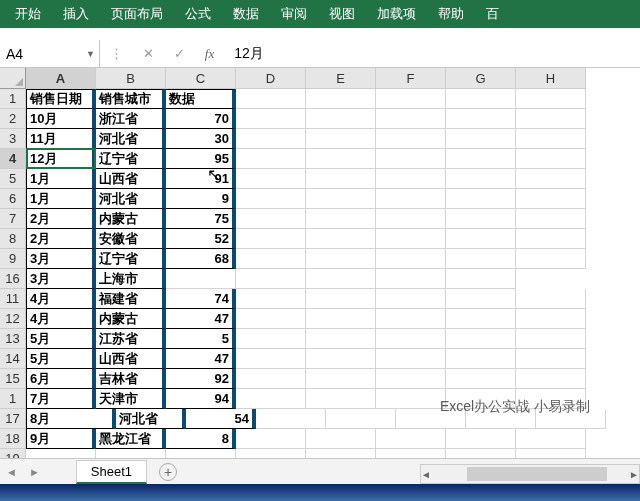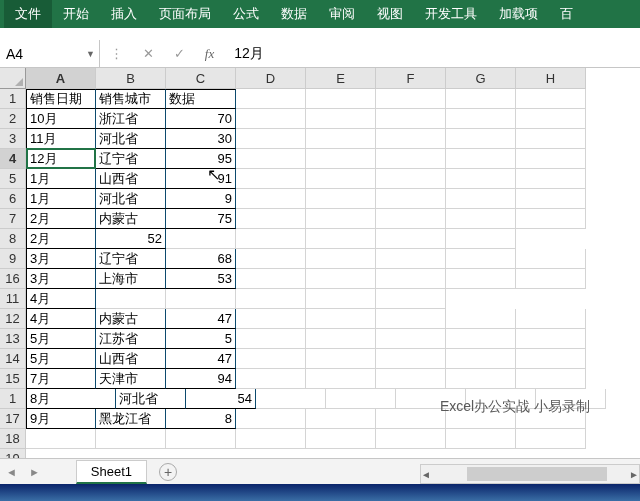--- a/index.html
+++ b/index.html
@@ -24,21 +24,21 @@
 .corner::after { content: ""; position: absolute; right: 2px; bottom: 2px; border-left: 8px solid transparent; border-bottom: 8px solid #b0b0b0; }
 .col-header, .row-header { background: #e6e6e6; border-right: 1px solid #ccc; border-bottom: 1px solid #ccc; display: flex; align-items: center; justify-content: center; color: #333; font-size: 13px; }
 .col-header { height: 21px; }
 .row-header { width: 26px; height: 20px; }
 .row-header.sel, .col-header.sel { background: #d2d2d2; font-weight: 600; }
 
 .cells { position: relative; }
 .col-row { display: flex; }
 .cell { height: 20px; border-right: 1px solid #d4d4d4; border-bottom: 1px solid #d4d4d4; padding: 0 3px; display: flex; align-items: center; overflow: hidden; white-space: nowrap; font-size: 13px; }
 .cell.num { justify-content: flex-end; }
-.cell.bordered { border-right: 1px solid #0c4a6e; border-bottom: 1px solid #000; }
+.cell.bordered { border-right: 4px solid #0c4a6e; border-bottom: 1px solid #000; font-weight: bold; }
 .cell.btop { border-top: 1px solid #000; }
 .cell.bleft { border-left: 1px solid #000; }
 
 .selection { position: absolute; border: 2px solid #217346; pointer-events: none; }
 .watermark { position: absolute; right: 50px; top: 330px; color: #595959; font-size: 14px; }
 
 .sheet-tabs { height: 26px; border-top: 1px solid #c6c6c6; display: flex; align-items: center; background: #f3f3f3; position: absolute; bottom: 17px; left: 0; right: 0; }
 .sheet-tabs .nav { padding: 0 6px; color: #888; font-size: 11px; }
 .sheet-tab { background: #fff; border: 1px solid #ccc; border-bottom: 2px solid #217346; padding: 3px 14px; margin-left: 30px; font-size: 13px; }
 .add-sheet { width: 18px; height: 18px; border: 1px solid #aaa; border-radius: 50%; display: flex; align-items: center; justify-content: center; margin-left: 12px; color: #666; font-size: 14px; }
@@ -47,30 +47,29 @@
 .hscroll .thumb { background: #cdcdcd; height: 14px; width: 140px; margin-left: 14px; }
 
 .taskbar { position: absolute; bottom: 0; left: 0; right: 0; height: 17px; background: linear-gradient(#0a246a, #3a6ea5); }
 
 .cursor { position: absolute; font-size: 16px; color: #000; pointer-events: none; }
 </style>
 </head>
 <body>
 
 <div class="ribbon">
-    <div class="tab file">文件</div>
     <div class="tab">开始</div>
     <div class="tab">插入</div>
     <div class="tab">页面布局</div>
     <div class="tab">公式</div>
     <div class="tab">数据</div>
     <div class="tab">审阅</div>
     <div class="tab">视图</div>
-    <div class="tab">开发工具</div>
     <div class="tab">加载项</div>
+    <div class="tab">帮助</div>
     <div class="tab">百</div>
   </div>
 
 <div class="ref-bar">
   <div class="name-box">
     <span>A4</span>
     <span class="dd">▼</span>
   </div>
   <div class="fx-controls">
     <span>⋮</span>
@@ -183,49 +182,51 @@
           <div class="cell bordered" style="width: 70px;">内蒙古</div>
           <div class="cell bordered num" style="width: 70px;">75</div>
           <div class="cell" style="width: 70px;"></div>
           <div class="cell" style="width: 70px;"></div>
           <div class="cell" style="width: 70px;"></div>
           <div class="cell" style="width: 70px;"></div>
           <div class="cell" style="width: 70px;"></div>
         </div>
         <div class="col-row">
           <div class="cell bordered bleft" style="width: 70px;">2月</div>
+          <div class="cell bordered" style="width: 70px;">安徽省</div>
           <div class="cell bordered num" style="width: 70px;">52</div>
           <div class="cell" style="width: 70px;"></div>
           <div class="cell" style="width: 70px;"></div>
           <div class="cell" style="width: 70px;"></div>
           <div class="cell" style="width: 70px;"></div>
           <div class="cell" style="width: 70px;"></div>
         </div>
         <div class="col-row">
           <div class="cell bordered bleft" style="width: 70px;">3月</div>
           <div class="cell bordered" style="width: 70px;">辽宁省</div>
           <div class="cell bordered num" style="width: 70px;">68</div>
           <div class="cell" style="width: 70px;"></div>
           <div class="cell" style="width: 70px;"></div>
           <div class="cell" style="width: 70px;"></div>
           <div class="cell" style="width: 70px;"></div>
           <div class="cell" style="width: 70px;"></div>
         </div>
         <div class="col-row">
           <div class="cell bordered bleft" style="width: 70px;">3月</div>
           <div class="cell bordered" style="width: 70px;">上海市</div>
-          <div class="cell bordered num" style="width: 70px;">53</div>
           <div class="cell" style="width: 70px;"></div>
           <div class="cell" style="width: 70px;"></div>
           <div class="cell" style="width: 70px;"></div>
           <div class="cell" style="width: 70px;"></div>
           <div class="cell" style="width: 70px;"></div>
         </div>
         <div class="col-row">
           <div class="cell bordered bleft" style="width: 70px;">4月</div>
+          <div class="cell bordered" style="width: 70px;">福建省</div>
+          <div class="cell bordered num" style="width: 70px;">74</div>
           <div class="cell" style="width: 70px;"></div>
           <div class="cell" style="width: 70px;"></div>
           <div class="cell" style="width: 70px;"></div>
           <div class="cell" style="width: 70px;"></div>
           <div class="cell" style="width: 70px;"></div>
         </div>
         <div class="col-row">
           <div class="cell bordered bleft" style="width: 70px;">4月</div>
           <div class="cell bordered" style="width: 70px;">内蒙古</div>
           <div class="cell bordered num" style="width: 70px;">47</div>
@@ -242,20 +243,30 @@
           <div class="cell" style="width: 70px;"></div>
           <div class="cell" style="width: 70px;"></div>
           <div class="cell" style="width: 70px;"></div>
           <div class="cell" style="width: 70px;"></div>
           <div class="cell" style="width: 70px;"></div>
         </div>
         <div class="col-row">
           <div class="cell bordered bleft" style="width: 70px;">5月</div>
           <div class="cell bordered" style="width: 70px;">山西省</div>
           <div class="cell bordered num" style="width: 70px;">47</div>
+          <div class="cell" style="width: 70px;"></div>
+          <div class="cell" style="width: 70px;"></div>
+          <div class="cell" style="width: 70px;"></div>
+          <div class="cell" style="width: 70px;"></div>
+          <div class="cell" style="width: 70px;"></div>
+        </div>
+        <div class="col-row">
+          <div class="cell bordered bleft" style="width: 70px;">6月</div>
+          <div class="cell bordered" style="width: 70px;">吉林省</div>
+          <div class="cell bordered num" style="width: 70px;">92</div>
           <div class="cell" style="width: 70px;"></div>
           <div class="cell" style="width: 70px;"></div>
           <div class="cell" style="width: 70px;"></div>
           <div class="cell" style="width: 70px;"></div>
           <div class="cell" style="width: 70px;"></div>
         </div>
         <div class="col-row">
           <div class="cell bordered bleft" style="width: 70px;">7月</div>
           <div class="cell bordered" style="width: 70px;">天津市</div>
           <div class="cell bordered num" style="width: 70px;">94</div>

